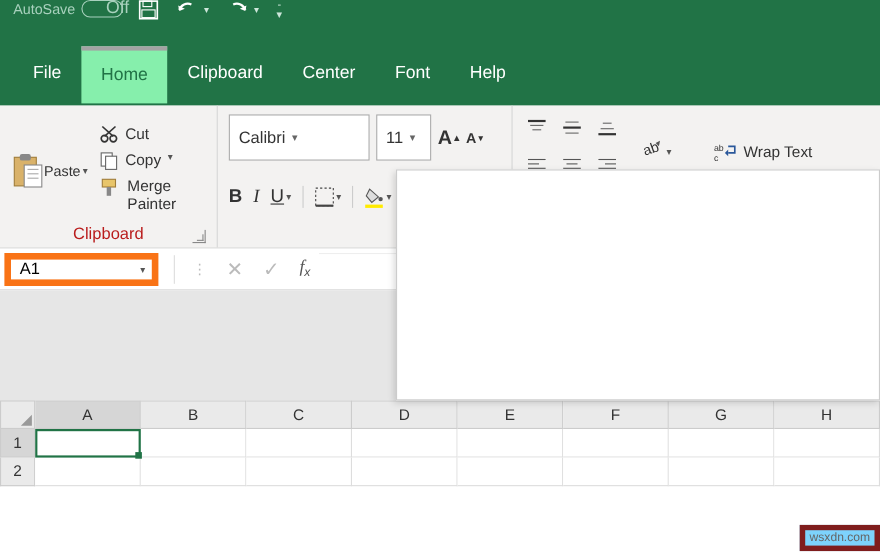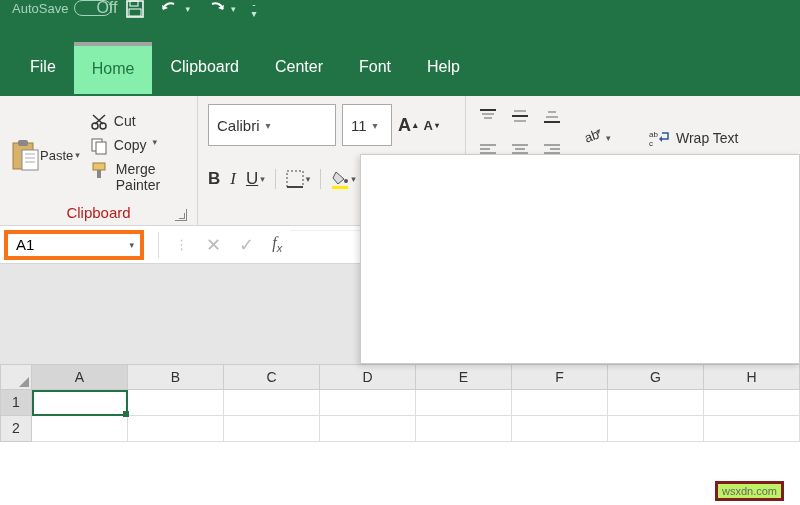--- a/index.html
+++ b/index.html
@@ -28,38 +28,38 @@
   .combo { background: #fff; border: 1px solid #aaa; height: 42px; display: flex; align-items: center; padding: 0 4px 0 8px; font-size: 15px; color: #333; }
   .combo .dd { color: #666; font-size: 10px; margin-left: 6px; }
   .ico-btn { display: flex; align-items: center; color: #333; font-size: 17px; gap: 2px; }
   .dd-arrow { font-size: 9px; color: #555; }
   .align-grid { display: grid; grid-template-columns: repeat(3, 24px); grid-template-rows: repeat(2, 28px); gap: 6px 8px; align-items: center; justify-items: center; }
   .align-extras { display: flex; flex-direction: column; gap: 10px; margin-left: 8px; justify-content: center; }
   .align-row { display: flex; align-items: center; gap: 4px; }
   .wrap-col { display: flex; flex-direction: column; gap: 12px; justify-content: center; margin-left: 10px; }
   .wrap-item { display: flex; align-items: center; gap: 6px; font-size: 14px; color: #333; }
   .namebar { height: 38px; background: #fff; border-bottom: 1px solid #d6d6d6; display: flex; align-items: center; }
-  .namebox { width: 140px; height: 30px; border: 4px solid #f97316; margin-left: 4px; display: flex; align-items: center; justify-content: space-between; padding: 0 6px 0 8px; font-size: 15px; }
+  .namebox { width: 140px; height: 30px; border: 6px solid #f97316; margin-left: 4px; display: flex; align-items: center; justify-content: space-between; padding: 0 6px 0 8px; font-size: 15px; }
   .fx-icons { display: flex; align-items: center; gap: 18px; margin-left: 16px; color: #888; }
   .fx-sep { width: 1px; height: 26px; background: #ddd; margin-left: 14px; }
   .formula-box { flex: 1; height: 30px; border-top: 1px solid #eee; margin-left: 8px; }
   .dead-space { height: 100px; background: #e6e6e6; position: relative; }
   .popup { position: absolute; right: 0; top: -110px; bottom: 0; width: 440px; background: #fff; border: 1px solid #ccc; box-shadow: -2px 2px 6px rgba(0,0,0,.15); }
   .sheet { display: flex; flex-direction: column; }
   .col-headers { display: flex; }
   .corner { width: 32px; height: 26px; background: #eaeaea; border: 1px solid #ccc; position: relative; }
   .corner::after { content:''; position:absolute; right:2px; bottom:2px; width:0; height:0; border-left:10px solid transparent; border-bottom:10px solid #999; }
   .ch { width: 96px; height: 26px; background: #eaeaea; border: 1px solid #ccc; border-left: none; text-align: center; font-size: 14px; color: #333; line-height: 24px; }
   .row { display: flex; }
   .rh { width: 32px; height: 26px; background: #eaeaea; border: 1px solid #ccc; border-top: none; text-align: center; font-size: 14px; color: #333; line-height: 24px; }
   .cell { width: 96px; height: 26px; border-right: 1px solid #ddd; border-bottom: 1px solid #ddd; background: #fff; }
   .selected { border: 2px solid #217346; position: relative; }
   .selected::after { content:''; position:absolute; right:-3px; bottom:-3px; width:6px; height:6px; background:#217346; }
   .ch.sel, .rh.sel { background: #d6d6d6; }
-  .watermark { position: fixed; right: 16px; bottom: 4px; font-size: 11px; color: #666; background: #bef264; padding: 1px 4px; border: 3px solid #7f1d1d; }
+  .watermark { position: fixed; right: 0; bottom: 4px; font-size: 11px; color: #666; background: #7dd3fc; padding: 1px 4px; border: 5px solid #7f1d1d; }
   svg { overflow: visible; }
 </style>
 </head>
 <body>
 
 <div class="titlebar">
   <div class="autosave">
     <span>AutoSave</span>
     <span class="switch">
       <span class="switch-circle"></span>

